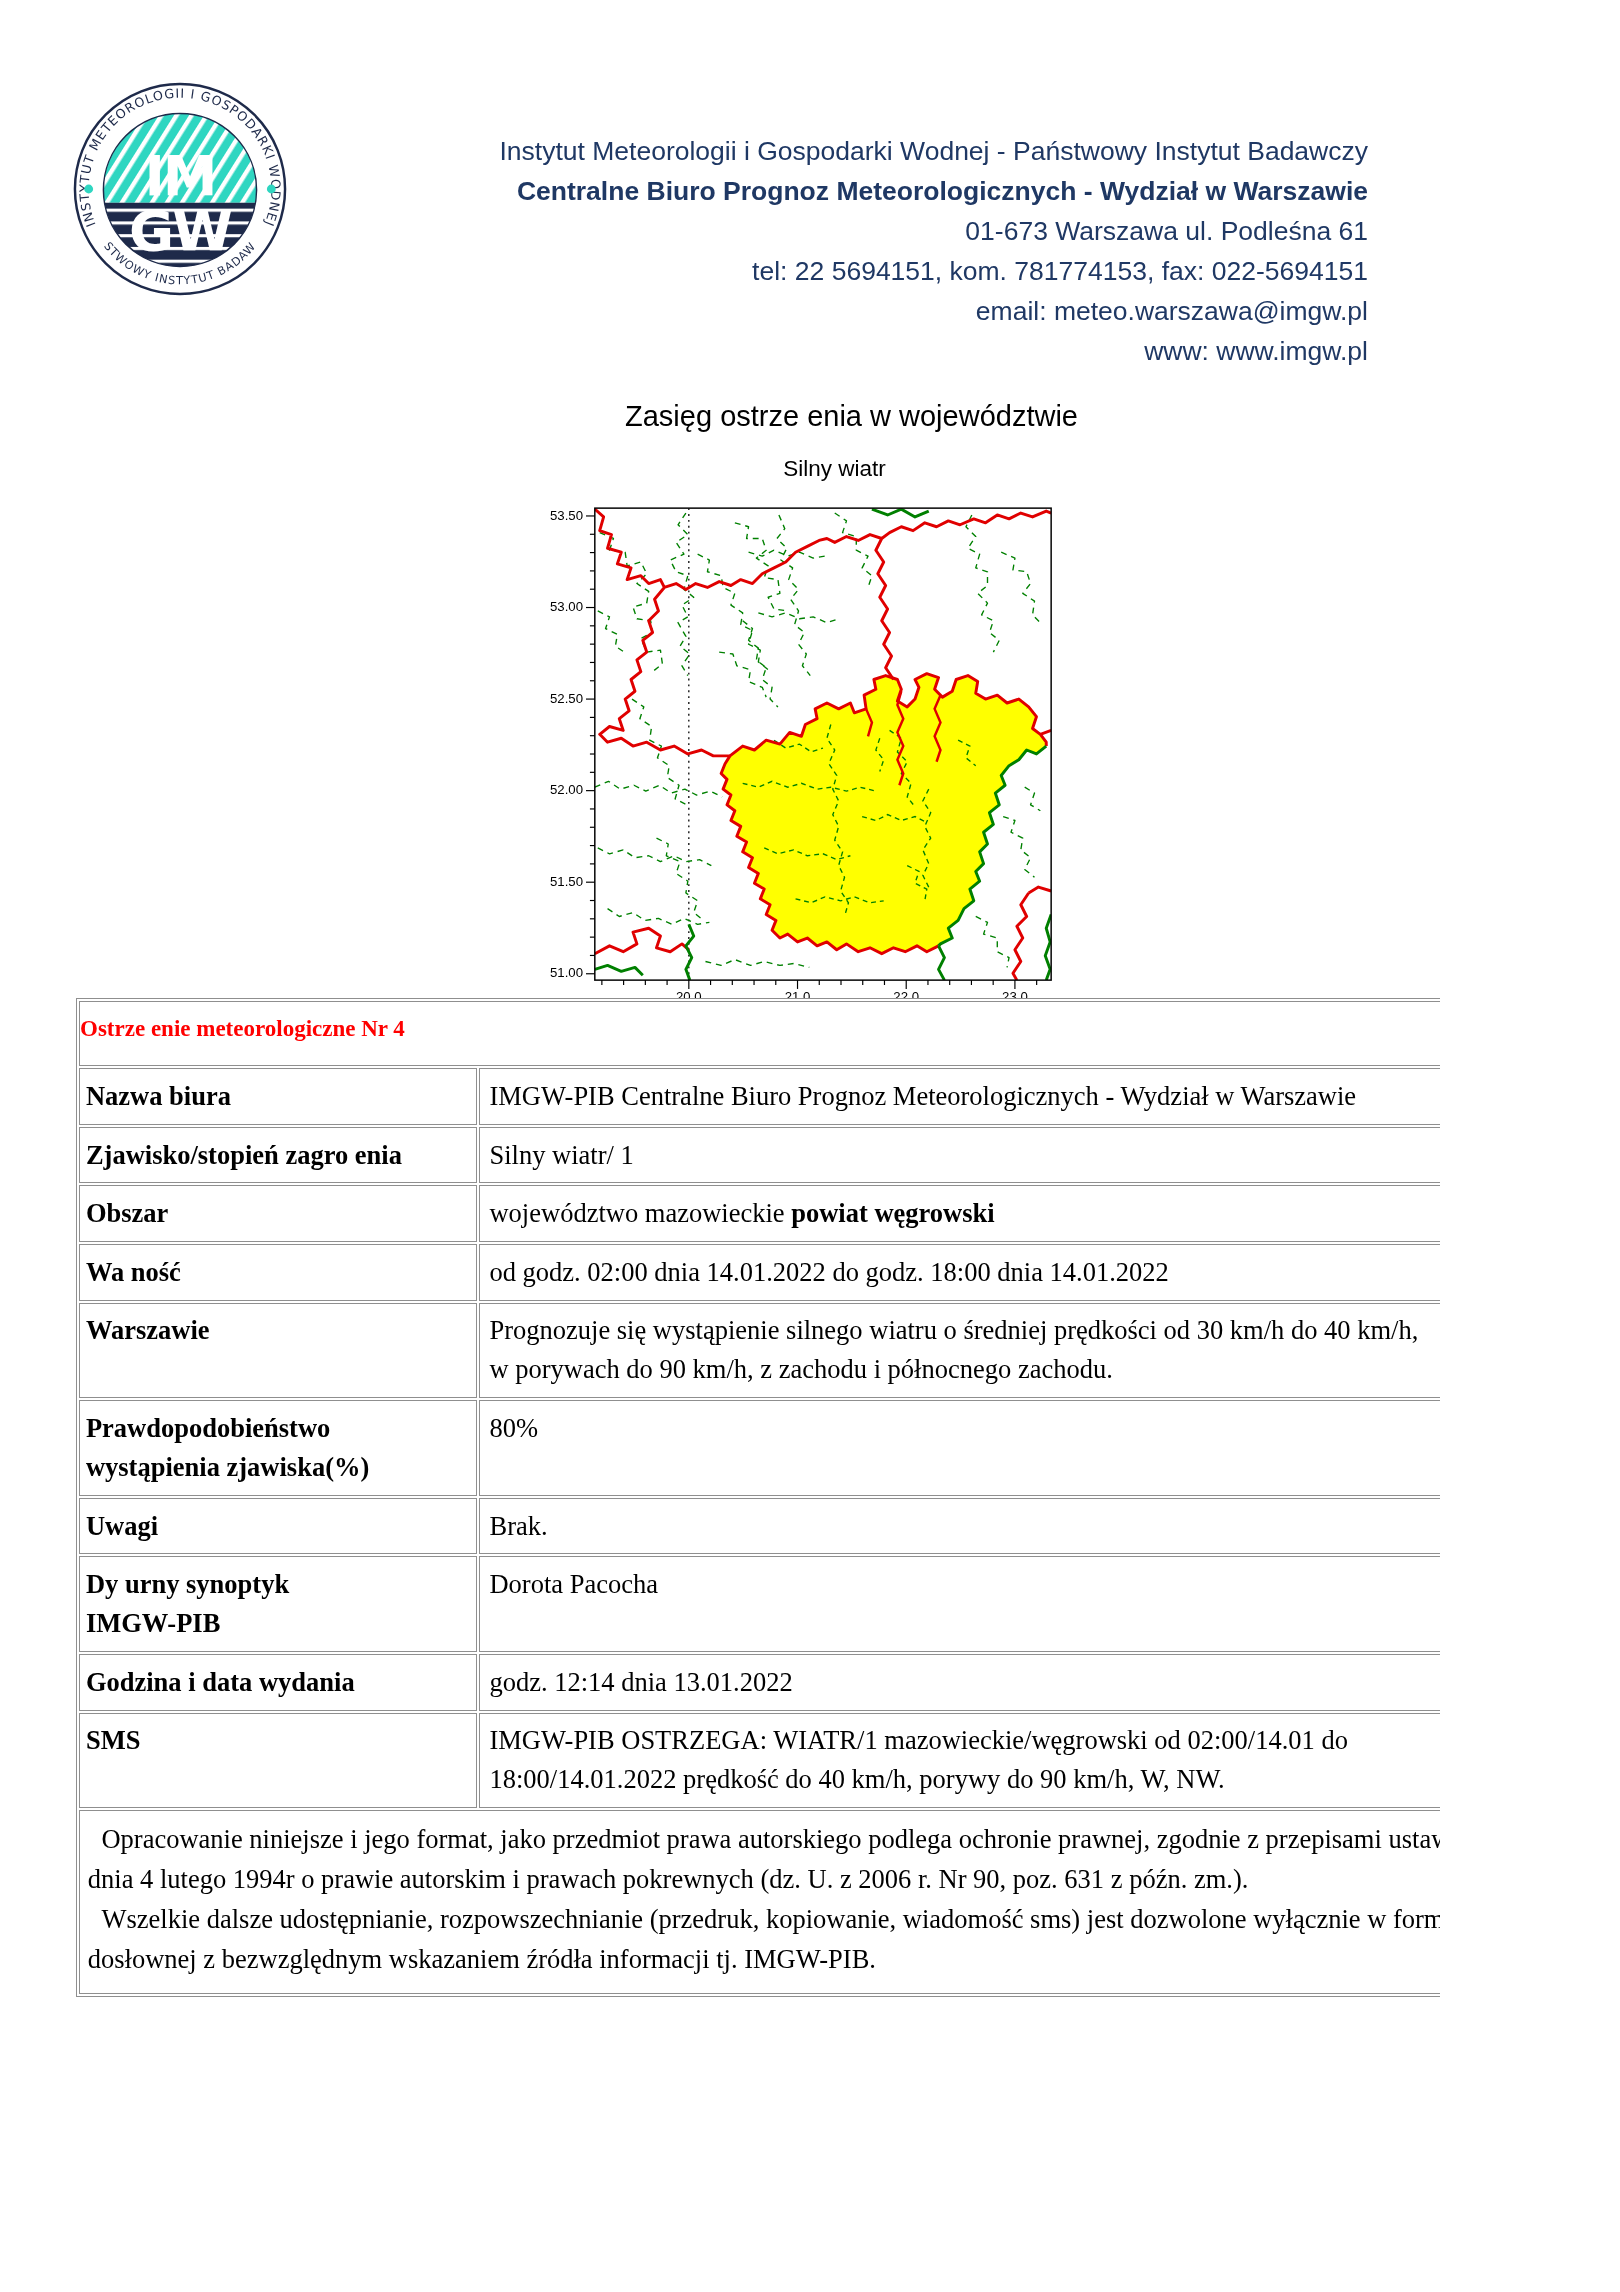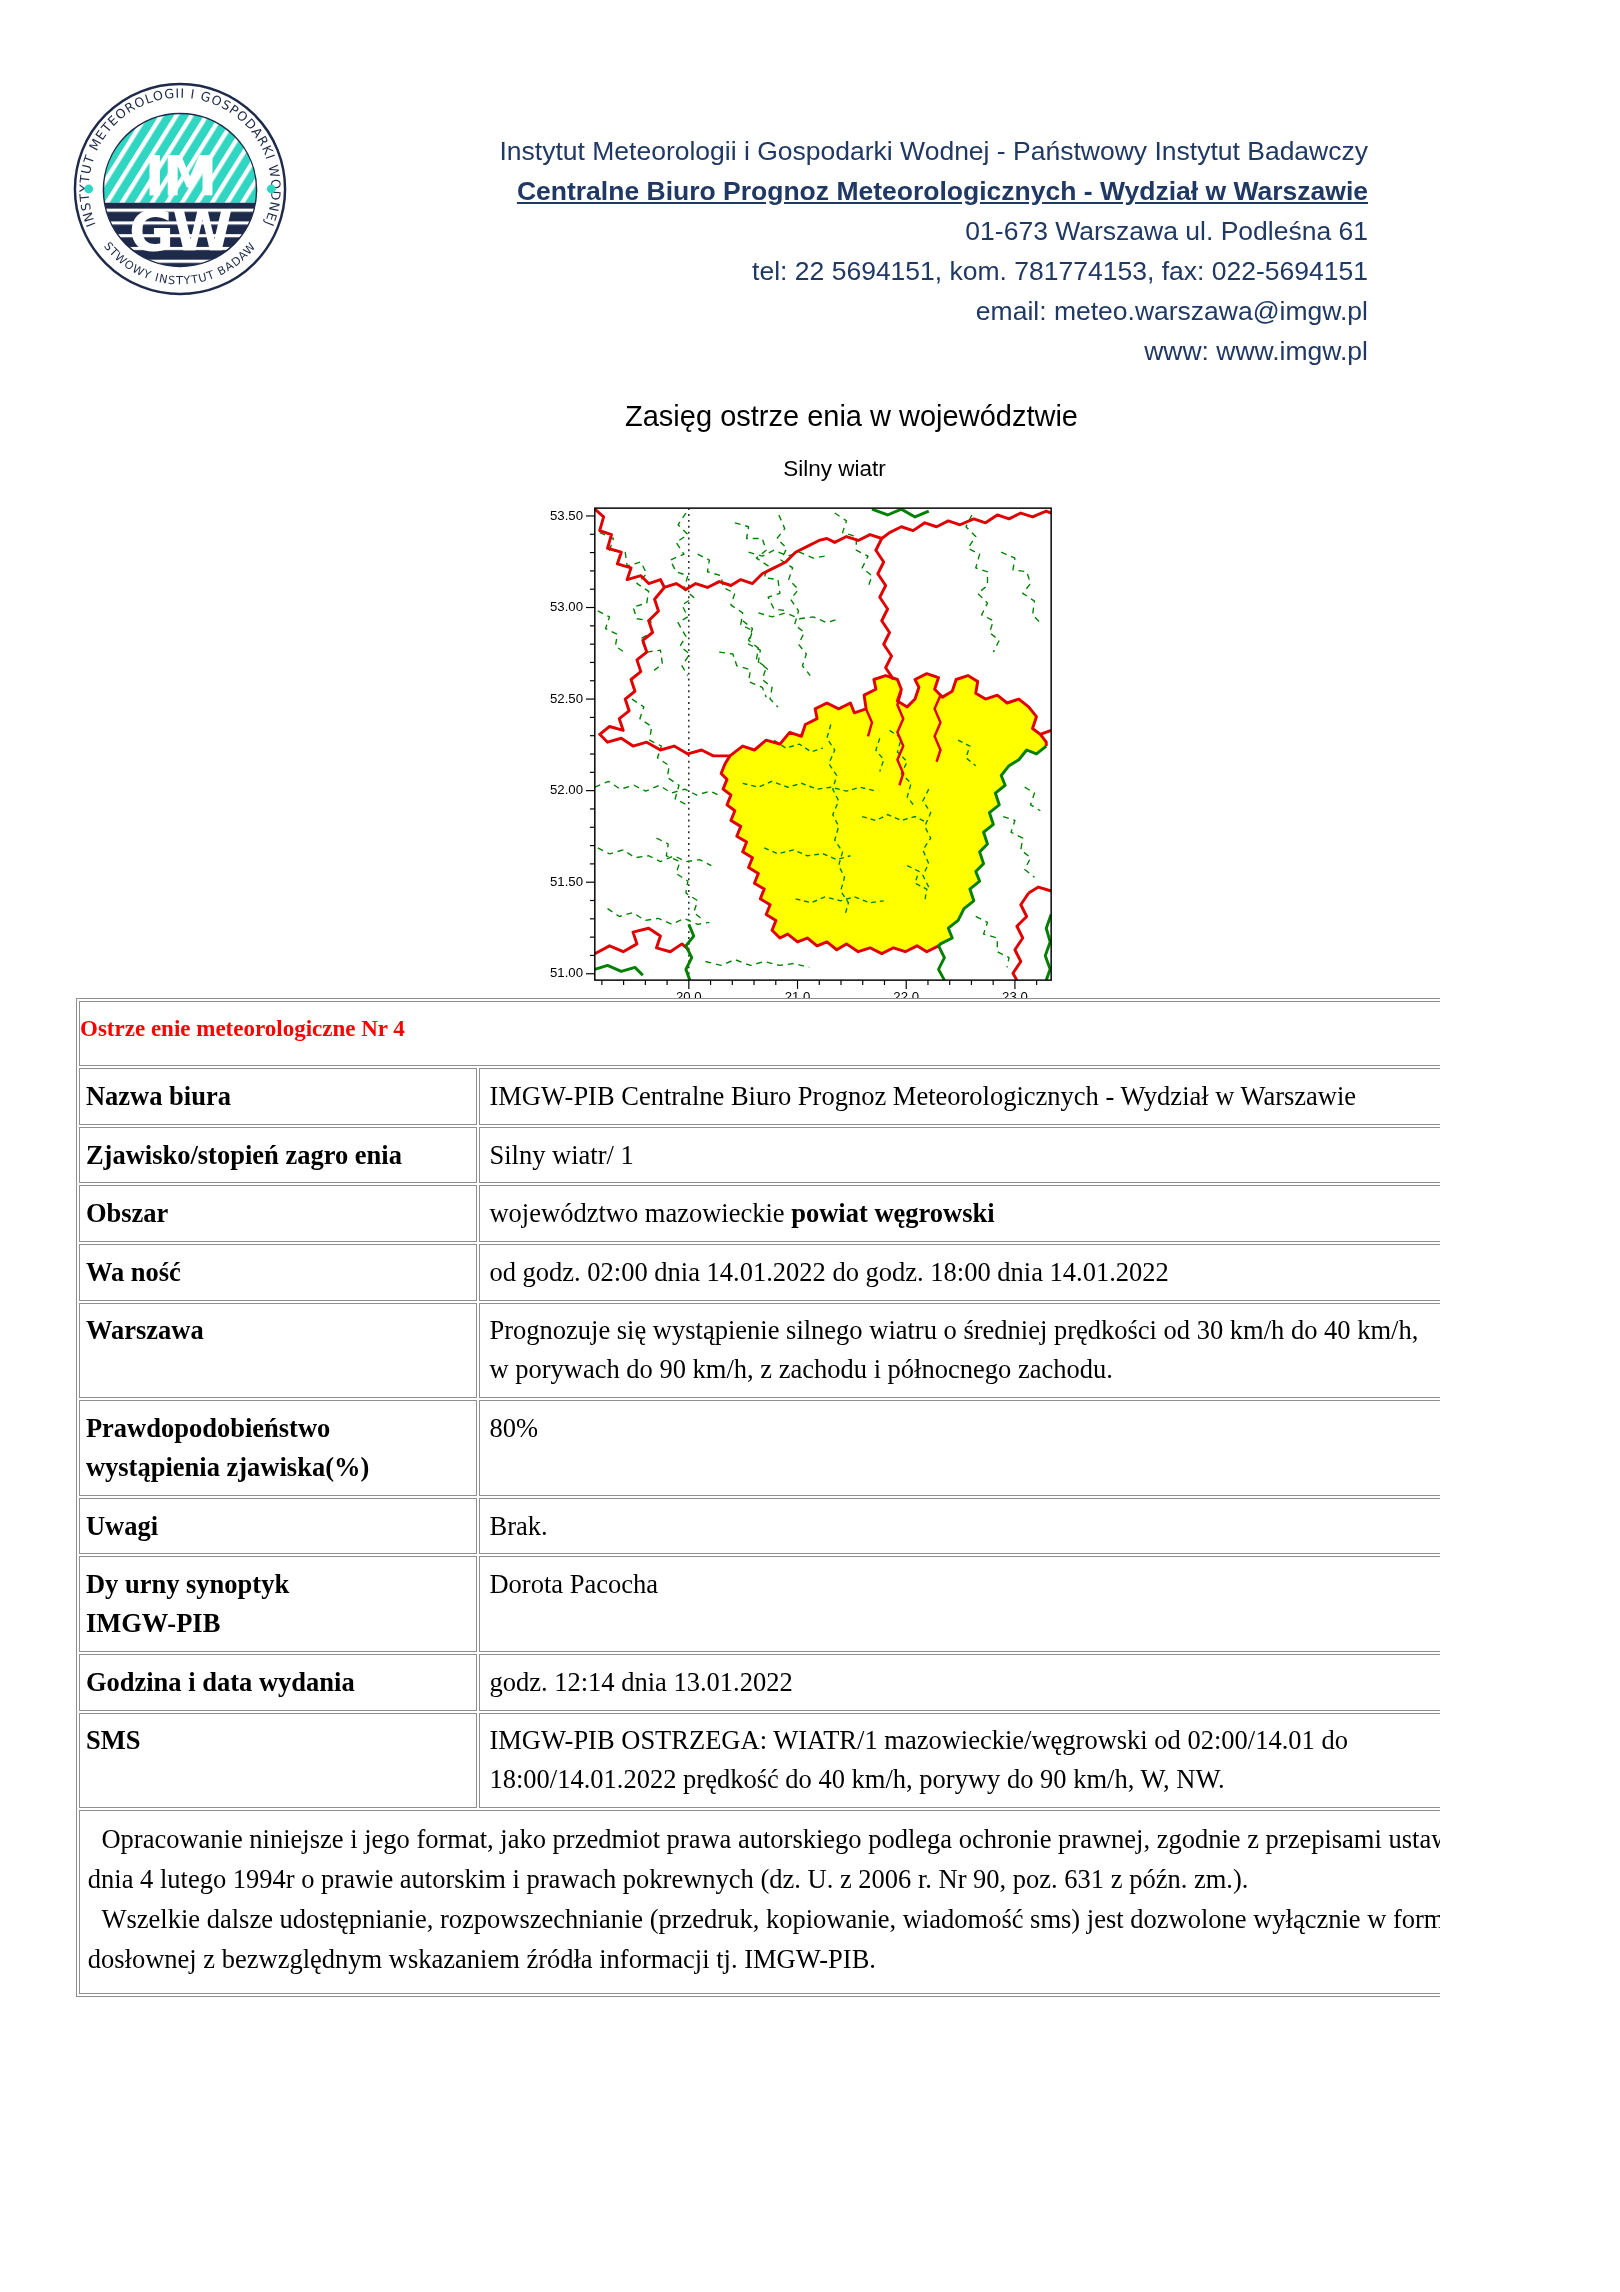--- a/index.html
+++ b/index.html
@@ -2,21 +2,21 @@
 <html><head>
 <meta charset="utf-8">
 <style>
   html,body{margin:0;padding:0;background:#fff;}
   .page{position:relative;width:1440px;height:2293px;background:#fff;overflow:hidden;
         font-family:"Liberation Sans",sans-serif;color:#000;}
   
   .logo{position:absolute;left:72px;top:81px;width:216px;height:216px;}
   .header-block{position:absolute;top:131px;right:72px;text-align:right;
                 font-size:26.5px;line-height:40px;color:#1f3864;}
-  .header-block .bold{font-weight:bold;text-decoration:underline;}
+  .header-block .bold{font-weight:bold;}
   
   .map-title{position:absolute;top:400px;left:74px;width:1555px;text-align:center;
              font-size:29px;color:#000;}
   .map-subtitle{position:absolute;top:456px;left:560px;width:549px;text-align:center;
                 font-size:22.5px;color:#000;}
   .map-wrap{position:absolute;left:539px;top:493px;width:519px;height:514px;}
   .tick-label{font-family:"Liberation Sans",sans-serif;font-size:13.5px;fill:#000;}
   .ring-text{font-family:"DejaVu Sans",sans-serif;fill:#1e2a4a;}
   .monogram{font-family:"DejaVu Sans",sans-serif;font-weight:bold;fill:#fff;}
   
@@ -264,21 +264,21 @@
     </tr>
     <tr>
       <td class="lbl"><span>Obszar</span></td>
       <td class="val"><span>województwo mazowieckie </span><span class="b">powiat węgrowski</span></td>
     </tr>
     <tr>
       <td class="lbl"><span>Wa ność</span></td>
       <td class="val"><span>od godz. 02:00 dnia 14.01.2022 do godz. 18:00 dnia 14.01.2022</span></td>
     </tr>
     <tr>
-      <td class="lbl"><span>Warszawa</span></td>
+      <td class="lbl"><span>Warszawie</span></td>
       <td class="val"><span>Prognozuje się wystąpienie silnego wiatru o średniej prędkości od 30 km/h do 40 km/h,
 w porywach do 90 km/h, z zachodu i północnego zachodu.</span></td>
     </tr>
     <tr>
       <td class="lbl"><span>Prawdopodobieństwo wystąpienia zjawiska(%)</span></td>
       <td class="val"><span>80%</span></td>
     </tr>
     <tr>
       <td class="lbl"><span>Uwagi</span></td>
       <td class="val"><span>Brak.</span></td>

